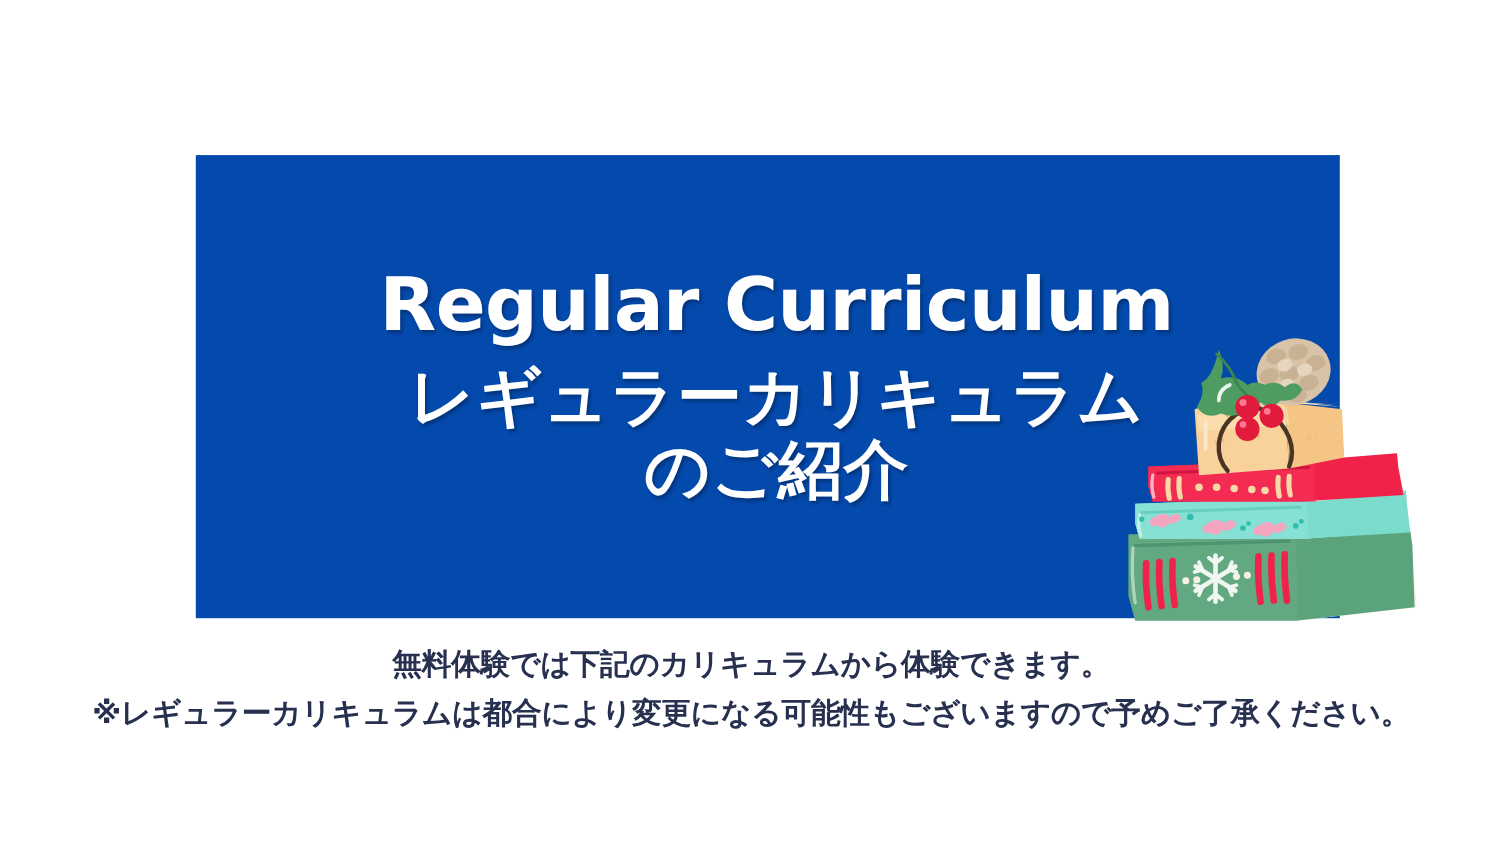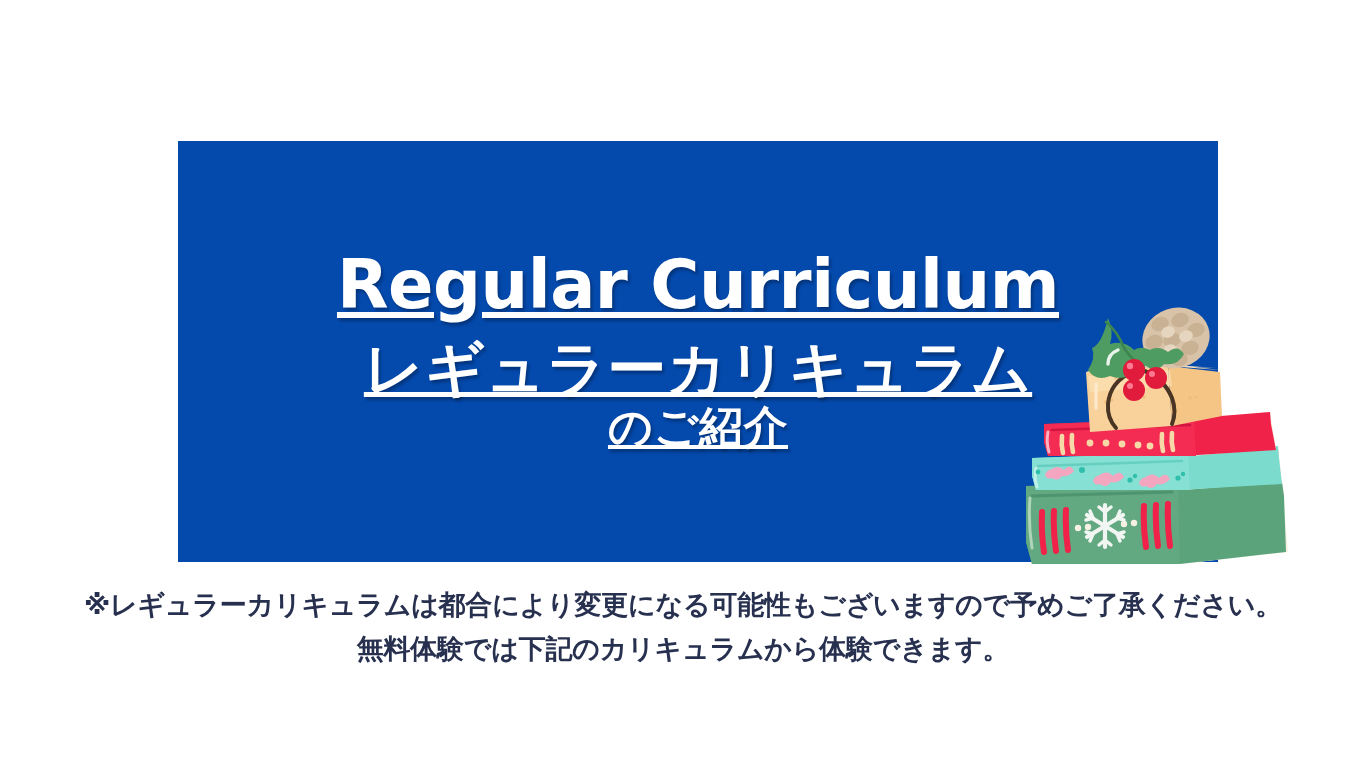--- a/index.html
+++ b/index.html
@@ -27,31 +27,30 @@
     position: absolute;
     left: 178px;
     top: 141px;
     width: 1040px;
     height: 421px;
     background: #0449AC;
   }
 
   .hero-text {
     position: absolute;
-    left: 0;
+    left: 8px;
     top: 0;
     width: 1040px;
     height: 421px;
     display: flex;
     flex-direction: column;
     align-items: center;
     justify-content: center;
     text-align: center;
     color: #ffffff;
-    text-decoration: underline;
   }
 
   .title-en {
     font-family: "DejaVu Sans", sans-serif;
     font-weight: 700;
     font-size: 67px;
     line-height: 1.0;
     letter-spacing: -0.5px;
     color: #ffffff;
     text-shadow: 2px 3px 3px rgba(0,0,0,0.28);
@@ -67,21 +66,21 @@
     letter-spacing: 0.5px;
     color: #ffffff;
     text-shadow: 2px 3px 3px rgba(0,0,0,0.28);
     white-space: nowrap;
     margin: 8px 0 2px 0;
   }
 
   .title-jp2 {
     font-family: "DejaVu Sans", sans-serif;
     font-weight: 700;
-    font-size: 44px;
+    font-size: 59px;
     line-height: 1.08;
     letter-spacing: 0.5px;
     color: #ffffff;
     text-shadow: 2px 3px 3px rgba(0,0,0,0.28);
     white-space: nowrap;
     margin: 0;
   }
 
   
   .book-stack {
@@ -324,17 +323,17 @@
         <circle cx="114" cy="90" r="11" fill="#E01B3C"></circle>
         <circle cx="110" cy="66" r="3.2" fill="#FF8098" opacity="0.95"></circle>
         <circle cx="132" cy="74" r="3.0" fill="#FF8098" opacity="0.95"></circle>
         <circle cx="110" cy="86" r="3.0" fill="#FF8098" opacity="0.95"></circle>
       </g>
 
     </svg>
   </div>
 
   <div class="caption">
+    <p class="caption-line">無料体験では下記のカリキュラムから体験できます。</p>
     <p class="caption-line">※レギュラーカリキュラムは都合により変更になる可能性もございますので予めご了承ください。</p>
-    <p class="caption-line">無料体験では下記のカリキュラムから体験できます。</p>
   </div>
 
 </div>
 
 </body></html>

